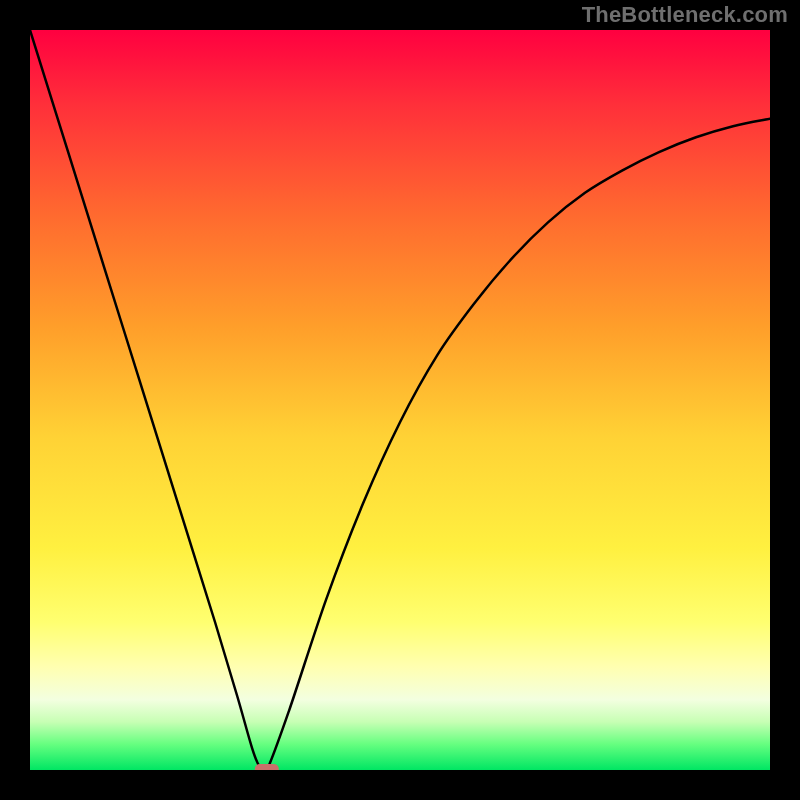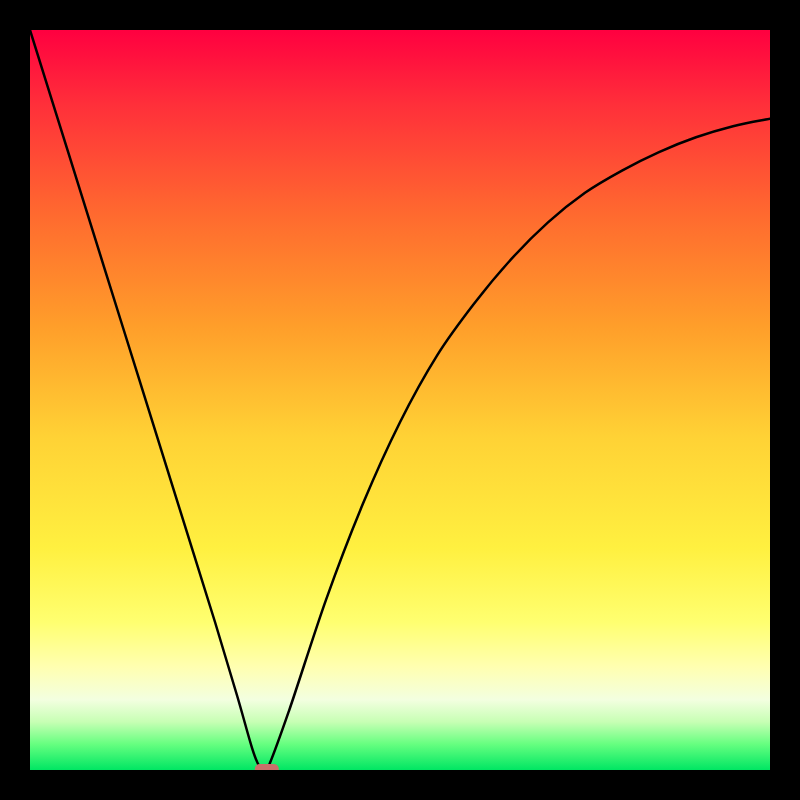--- a/index.html
+++ b/index.html
@@ -34,20 +34,21 @@
     top: 30px;
     width: 740px;
     height: 740px;
   }
   svg { display: block; }
 </style>
 </head>
 <body>
 
 <div class="frame">
+  <div class="watermark">TheBottleneck.com</div>
   <div class="plot-wrap">
     <svg id="plot-svg" width="740" height="740" viewBox="0 0 740 740" preserveAspectRatio="none">
       <defs>
         <linearGradient id="bg-grad" x1="0" y1="0" x2="0" y2="1">
             <stop offset="0.00%" stop-color="#ff0040"></stop>
             <stop offset="10.00%" stop-color="#ff2f3a"></stop>
             <stop offset="25.00%" stop-color="#ff6a2f"></stop>
             <stop offset="40.00%" stop-color="#ff9e2a"></stop>
             <stop offset="55.00%" stop-color="#ffd235"></stop>
             <stop offset="70.00%" stop-color="#fff040"></stop>

